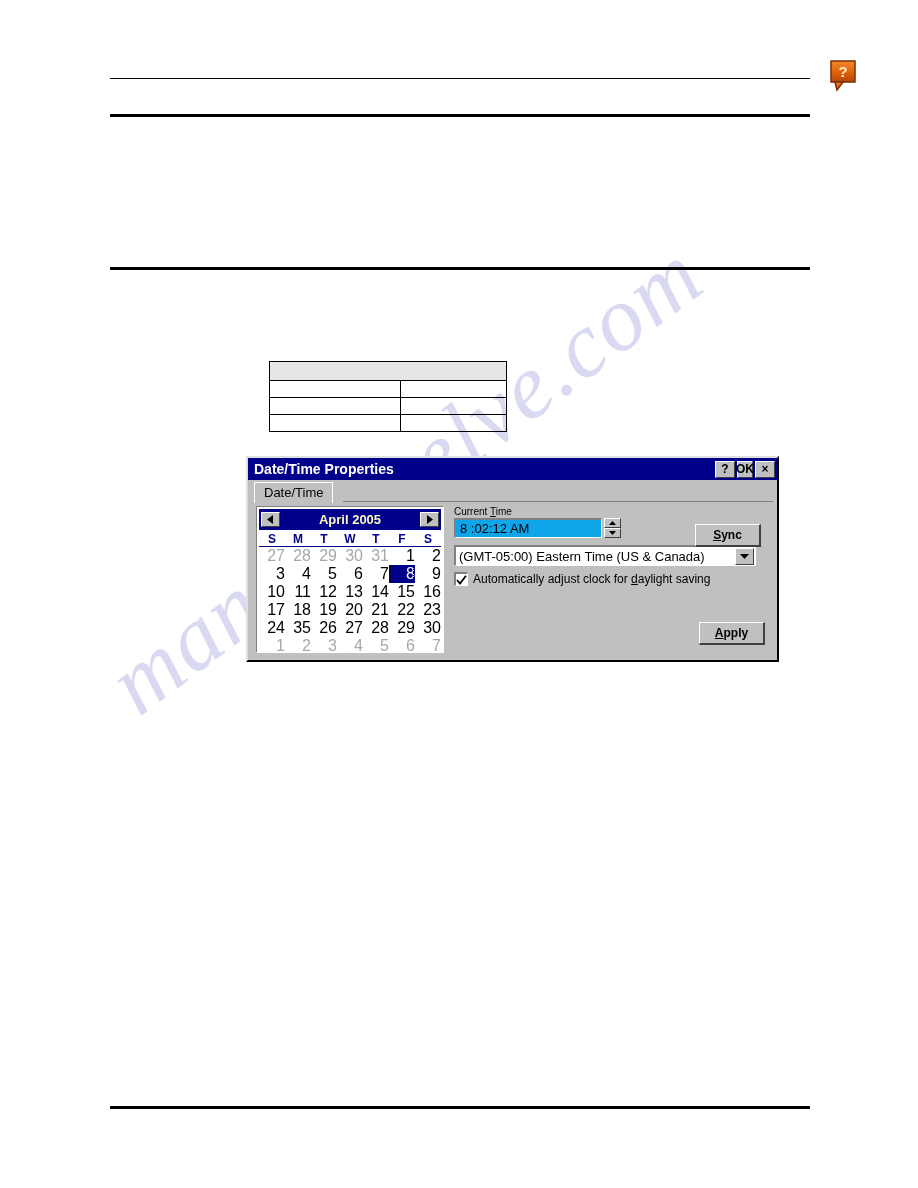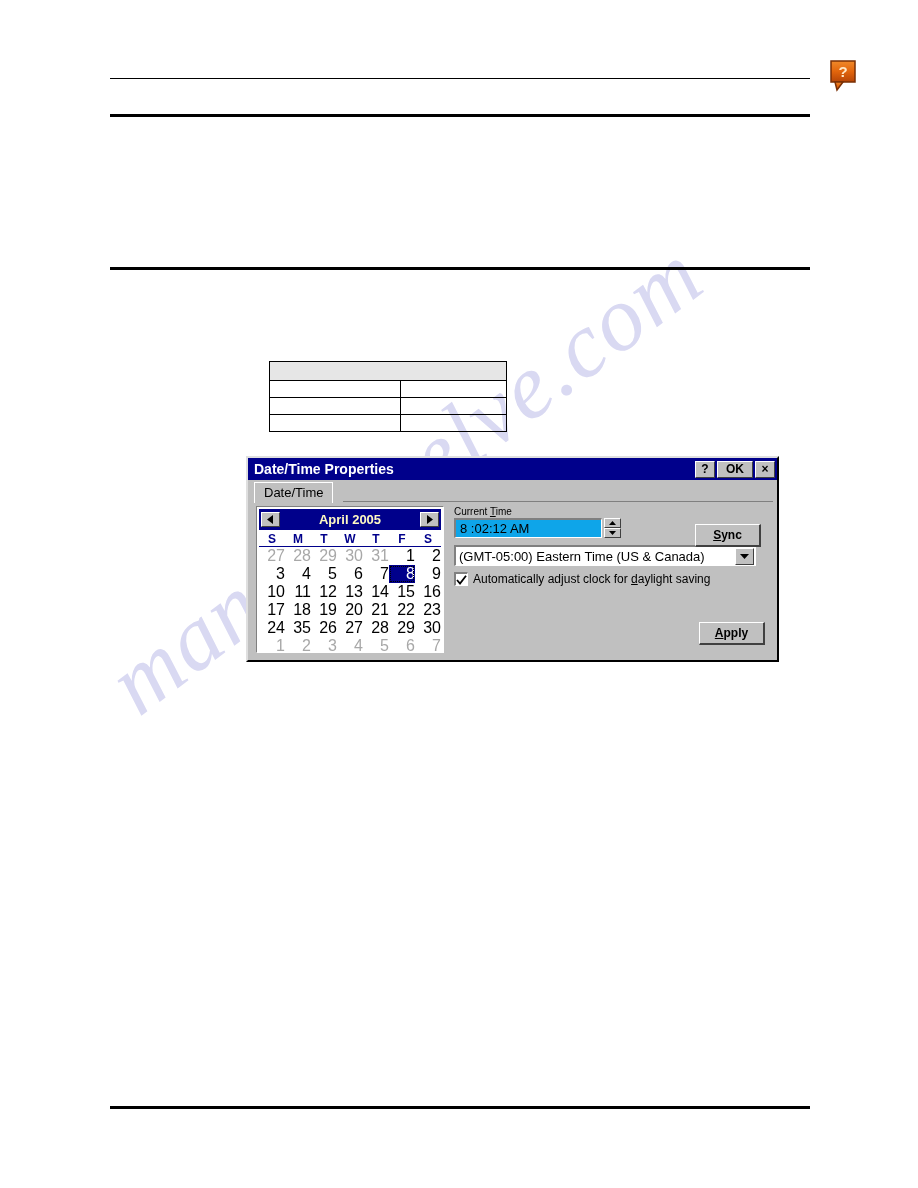--- a/index.html
+++ b/index.html
@@ -126,21 +126,21 @@
     box-sizing: border-box;
     font-size: 12px;
     font-weight: bold;
     color: #000000;
     display: flex;
     align-items: center;
     justify-content: center;
     margin-left: 2px;
     line-height: 1;
   }
-  .tb-btn.ok { width: 36px; }
+  .tb-btn.ok { width: 16px; }
 
   
   .tabstrip {
     height: 22px;
     position: relative;
     padding-left: 6px;
     box-sizing: border-box;
   }
   .tab {
     position: absolute;

